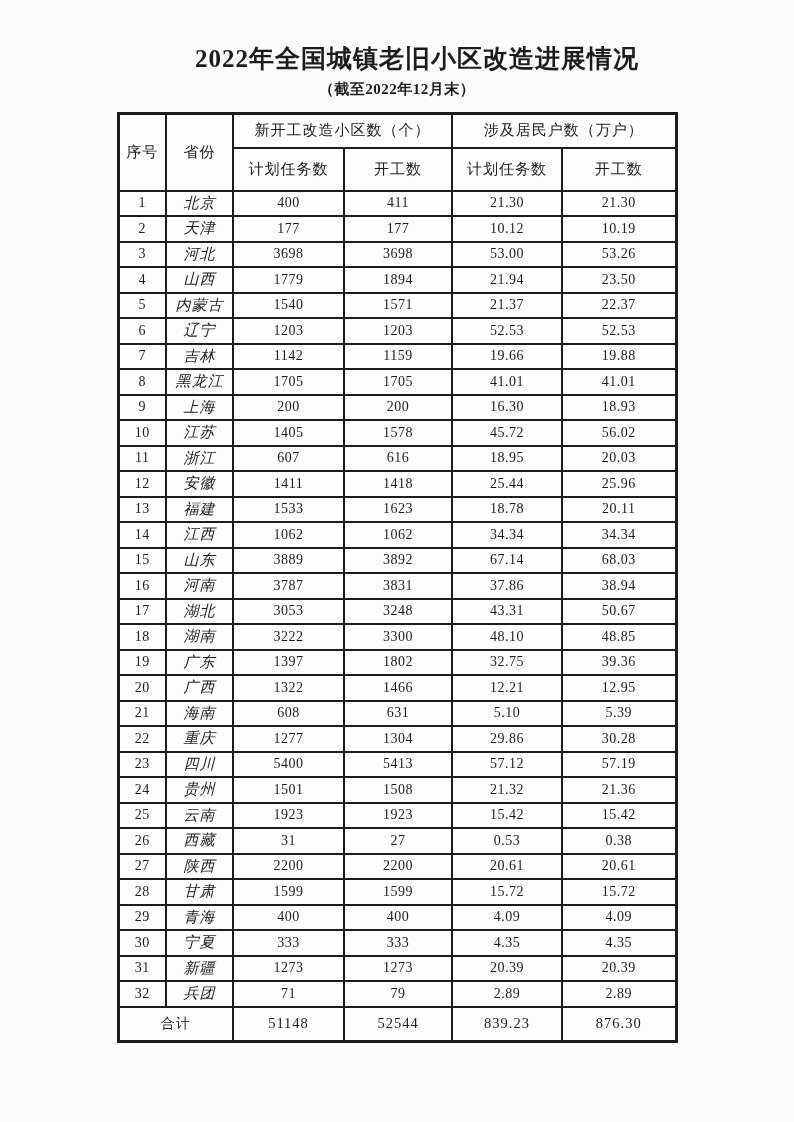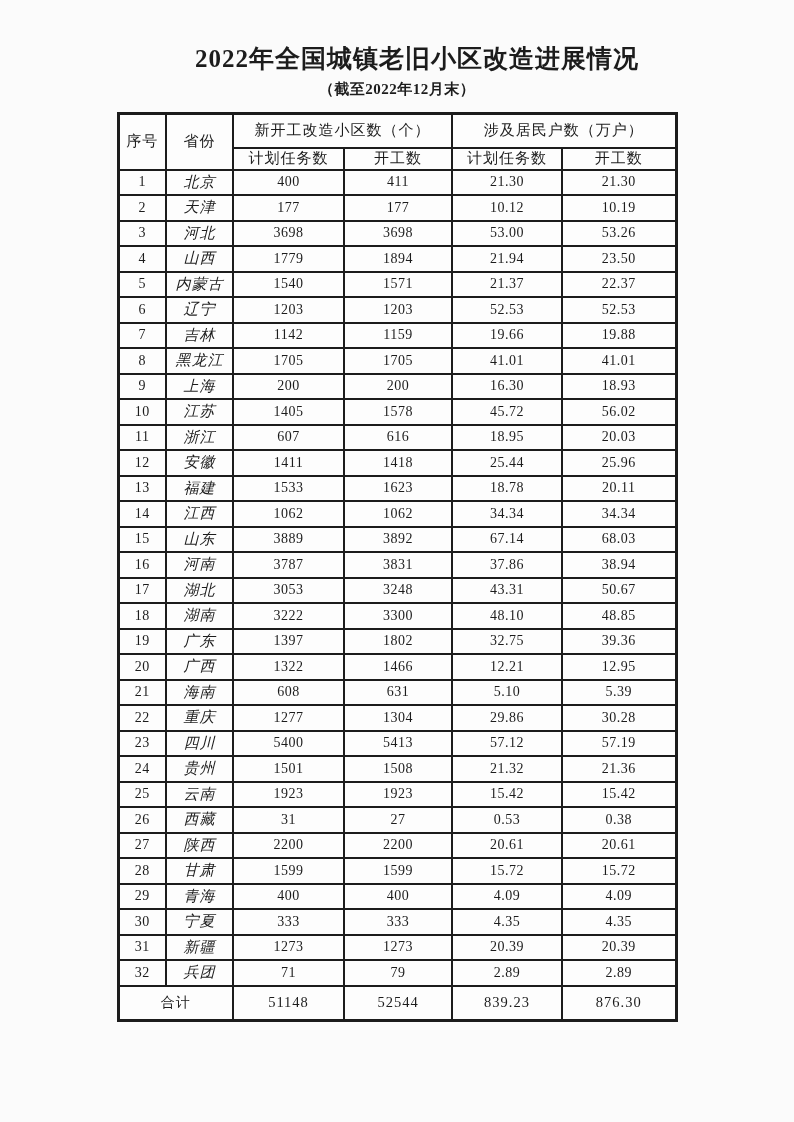--- a/index.html
+++ b/index.html
@@ -40,21 +40,21 @@
   .report th, .report td {
     border: 2px solid #1c1c1c;
     text-align: center;
     vertical-align: middle;
     padding: 0;
     overflow: hidden;
     white-space: nowrap;
   }
   .report th { font-size: 15px; font-weight: 400; letter-spacing: 1px; }
   .report .h-group { height: 34px; }
-  .report .h-sub { height: 22px; }
+  .report .h-sub { height: 43px; }
   .report tbody td { height: 23.5px; font-size: 14px; }
   .report tbody td.province { font-size: 15px; letter-spacing: 1px; font-style: italic; }
   .report tbody td.num { letter-spacing: 0.5px; }
   .report tfoot td { height: 32px; font-size: 14px; letter-spacing: 1px; }
   .report tfoot td.num { font-size: 14.5px; margin-top: 31px; }
 </style>
 </head>
 <body>
 
 <div class="page">

